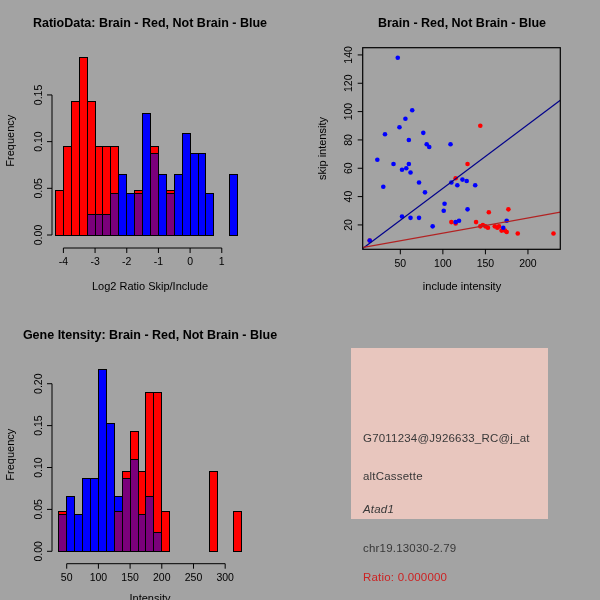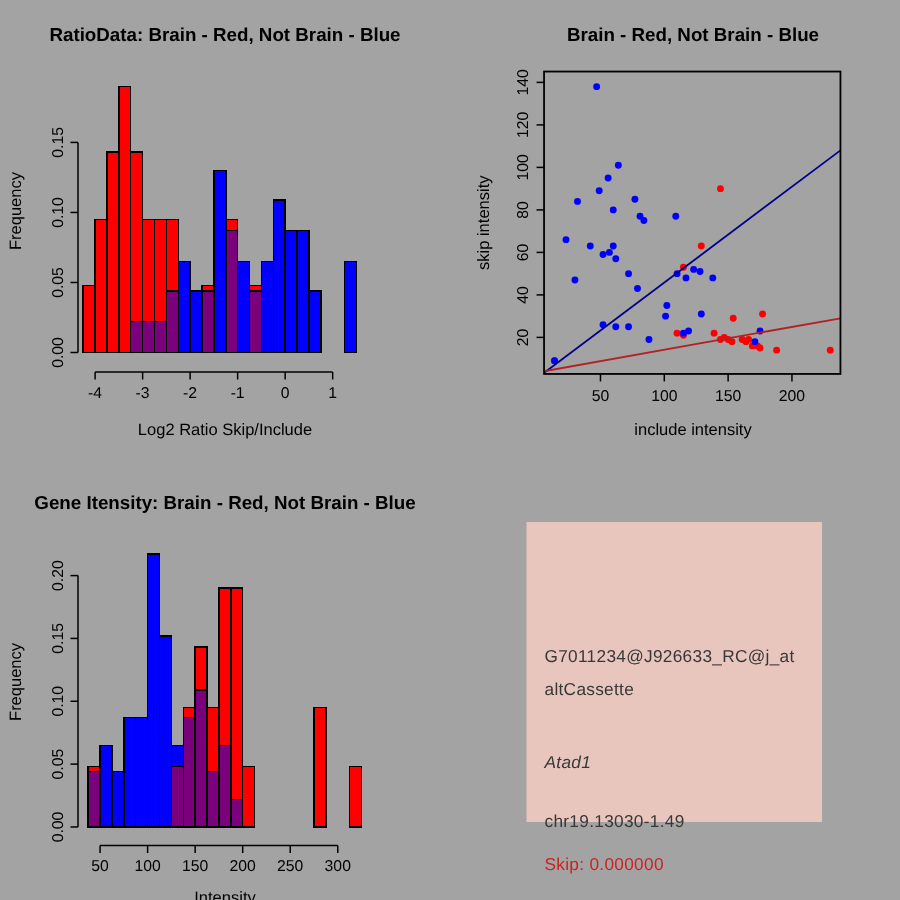--- a/index.html
+++ b/index.html
@@ -4,21 +4,21 @@
 <style>
   html,body{margin:0;padding:0;background:#ffffff;}
   #canvas{position:relative;width:600px;height:600px;background:#a3a3a3;overflow:hidden;
           font-family:"Liberation Sans",sans-serif;}
   .panel{position:absolute;width:300px;height:300px;}
   #panel-tl{left:0;top:0;}
   #panel-tr{left:312px;top:0;}
   #panel-bl{left:0;top:312px;}
   #panel-br{left:300px;top:300px;}
   .panel svg{display:block;width:300px;height:300px;}
-  #info-box{position:absolute;left:51px;top:48px;width:197px;height:200px;}
+  #info-box{position:absolute;left:51px;top:48px;width:197px;height:171px;}
   .info-line{position:absolute;left:12px;font-size:11.5px;letter-spacing:0.2px;white-space:nowrap;}
 </style>
 </head>
 <body>
 
 <div id="canvas">
   <div id="panel-tl" class="panel">
       <svg viewBox="0 0 300 300">
         <text x="150" y="27" font-size="12.5" text-anchor="middle" fill="#000000" font-family="&quot;Liberation Sans&quot;, sans-serif" font-weight="bold">RatioData: Brain - Red, Not Brain - Blue</text>
         <text x="150" y="290" font-size="11" text-anchor="middle" fill="#000000" font-family="&quot;Liberation Sans&quot;, sans-serif">Log2 Ratio Skip/Include</text>
@@ -253,19 +253,19 @@
         <text x="42" y="239.3" font-size="10.5" text-anchor="middle" fill="#000000" font-family="&quot;Liberation Sans&quot;, sans-serif" transform="rotate(-90 42 239.3)">0.00</text>
         <text x="42" y="197.4057650628522" font-size="10.5" text-anchor="middle" fill="#000000" font-family="&quot;Liberation Sans&quot;, sans-serif" transform="rotate(-90 42 197.4057650628522)">0.05</text>
         <text x="42" y="155.51153012570438" font-size="10.5" text-anchor="middle" fill="#000000" font-family="&quot;Liberation Sans&quot;, sans-serif" transform="rotate(-90 42 155.51153012570438)">0.10</text>
         <text x="42" y="113.61729518855655" font-size="10.5" text-anchor="middle" fill="#000000" font-family="&quot;Liberation Sans&quot;, sans-serif" transform="rotate(-90 42 113.61729518855655)">0.15</text>
         <text x="42" y="71.72306025140873" font-size="10.5" text-anchor="middle" fill="#000000" font-family="&quot;Liberation Sans&quot;, sans-serif" transform="rotate(-90 42 71.72306025140873)">0.20</text>
       </svg>
     </div>
   <div id="panel-br" class="panel">
     <div id="info-box" style="background: rgb(232, 198, 190);">
       <div class="info-line" style="top: 84px; color: rgb(56, 56, 56);">G7011234@J926633_RC@j_at</div>
-      <div class="info-line" style="top: 106px; color: rgb(56, 56, 56);">altCassette</div>
+      <div class="info-line" style="top: 122px; color: rgb(56, 56, 56);">altCassette</div>
       <div class="info-line" style="top: 155px; color: rgb(56, 56, 56); font-style: italic;">Atad1</div>
-      <div class="info-line" style="top: 194px; color: rgb(56, 56, 56);">chr19.13030-1.49</div>
-      <div class="info-line" style="top: 223px; color: rgb(204, 34, 34);">Skip: 0.000000</div>
+      <div class="info-line" style="top: 194px; color: rgb(56, 56, 56);">chr19.13030-2.79</div>
+      <div class="info-line" style="top: 223px; color: rgb(204, 34, 34);">Ratio: 0.000000</div>
     </div>
   </div>
 </div>
 
 </body></html>

